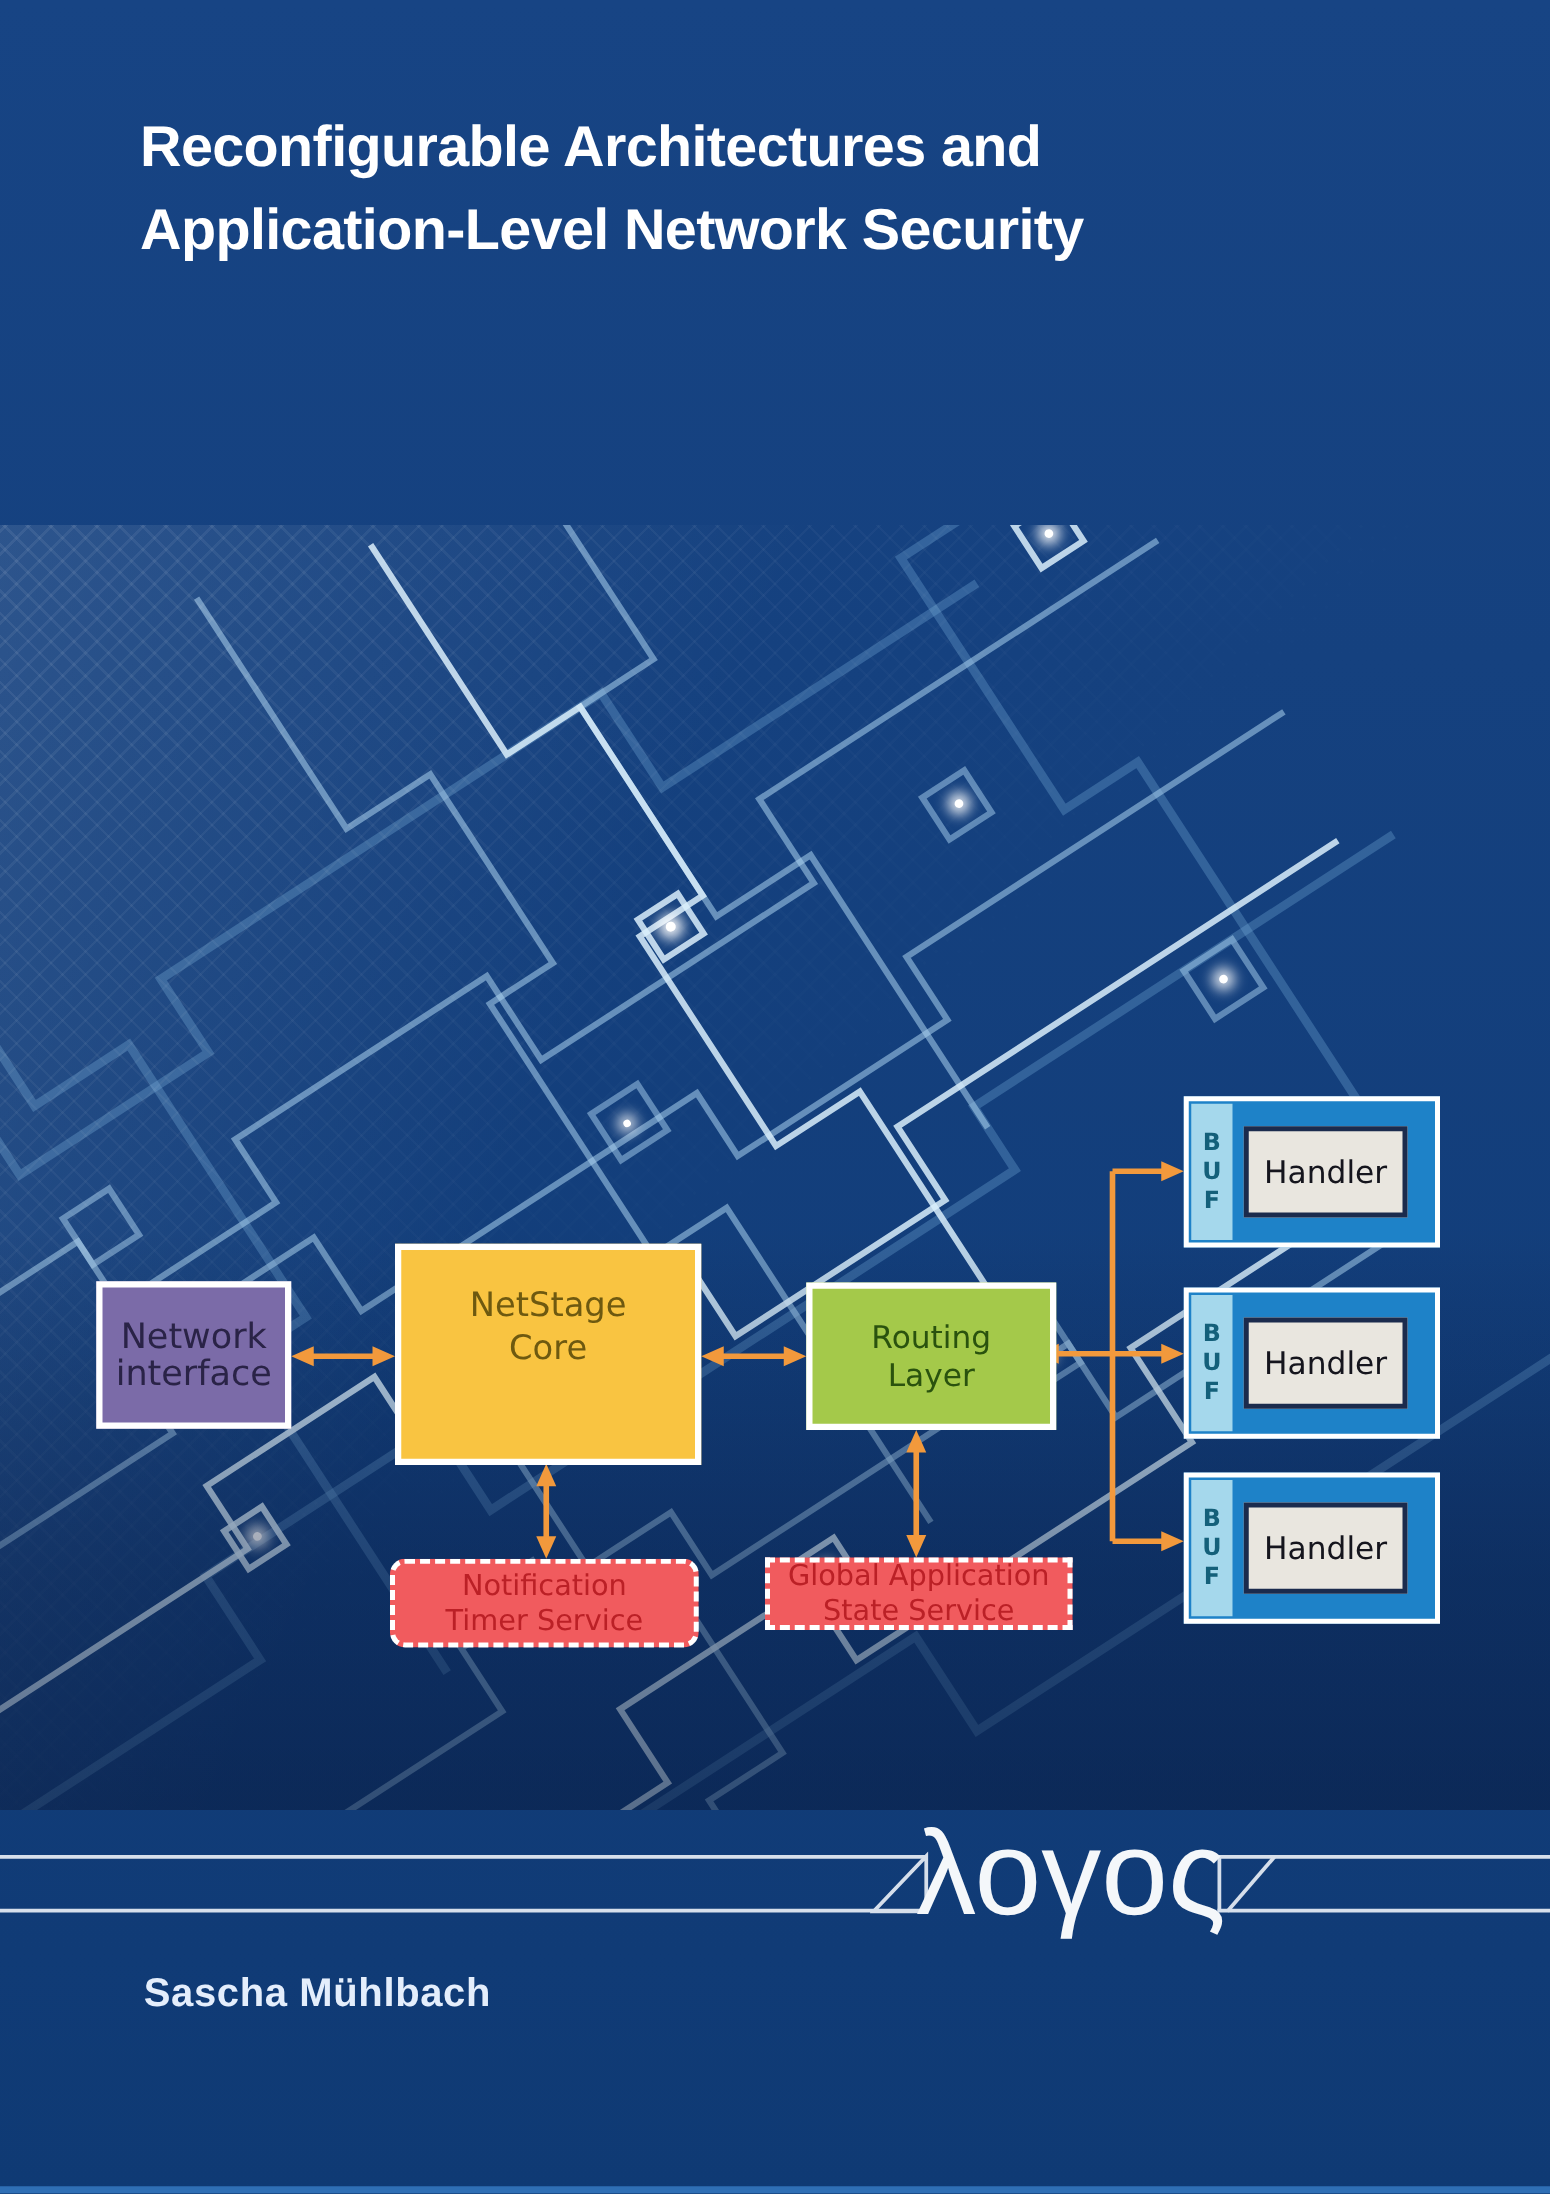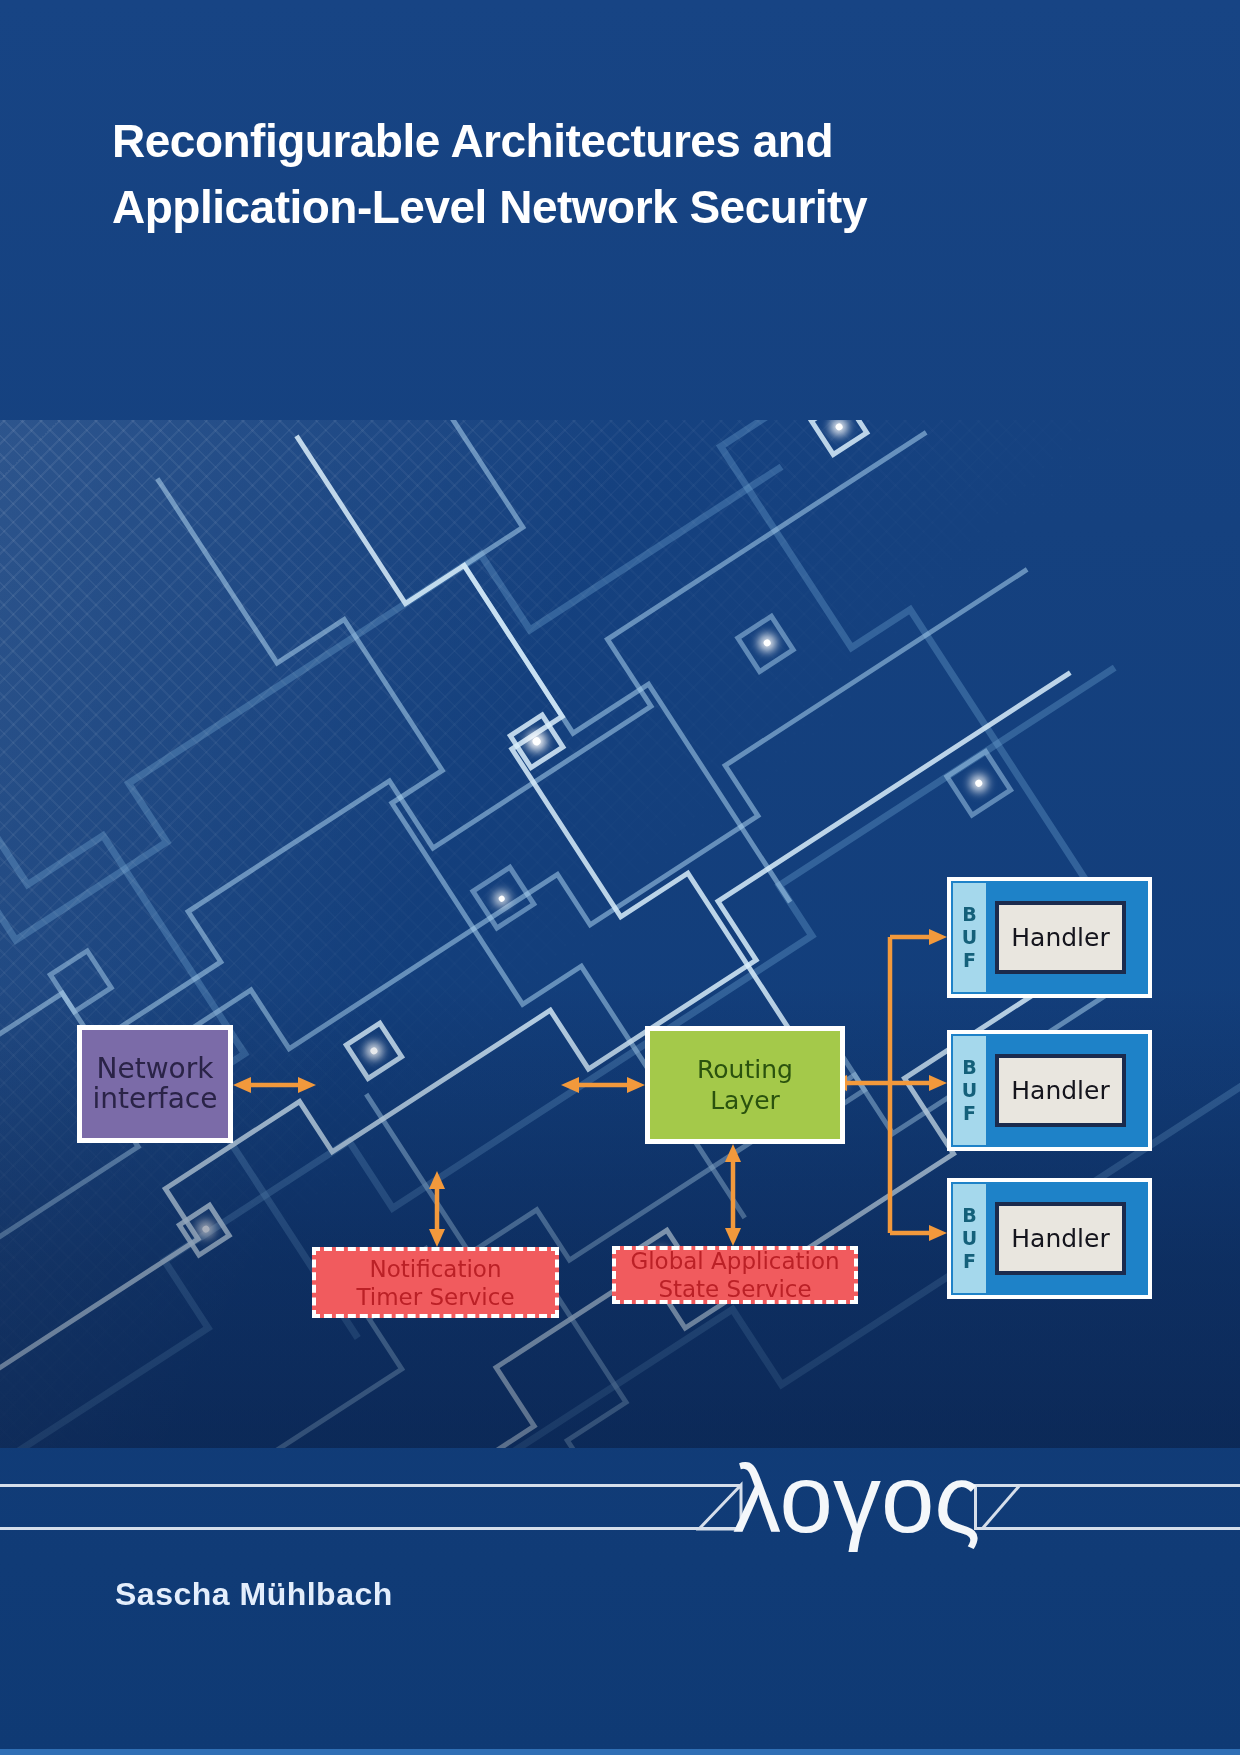--- a/index.html
+++ b/index.html
@@ -4,21 +4,21 @@
 <style>
   html,body{margin:0;padding:0;background:#0b2c5c;}
   #cover{
     position:relative;width:1240px;height:1755px;overflow:hidden;
     background:linear-gradient(to bottom,#174484 0%,#15417f 30%,#113c78 78%,#0f3a74 100%);
     font-family:"Liberation Sans",sans-serif;
   }
   
   .title{
     position:absolute;left:112px;top:84px;width:1020px;
-    color:#ffffff;font-weight:bold;font-size:46px;line-height:66px;letter-spacing:-0.5px;margin-top:24px;
+    color:#ffffff;font-weight:bold;font-size:46px;line-height:66px;letter-spacing:-0.5px;
   }
   
   .photo{
     position:absolute;left:0;top:420px;width:1240px;height:1028px;overflow:hidden;
     background:
       radial-gradient(ellipse 900px 500px at 70% 30%, rgba(120,190,240,0.25), rgba(0,0,0,0) 60%),
       linear-gradient(155deg,#4b93cc 0%,#3variable 0%,#3b83c2 16%,#2a6dad 38%,#1b589c 58%,#154a8c 74%,#113e7b 90%,#0f3a74 100%);
   }
   .hatch{
     position:absolute;inset:0;
@@ -44,21 +44,21 @@
   
   .node{
     position:absolute;display:flex;align-items:center;justify-content:center;text-align:center;
     font-family:"DejaVu Sans",sans-serif;white-space:pre-line;box-sizing:border-box;
   }
   .solid{border:5px solid #ffffff;}
   .dashed{border:4px dashed #ffffff;}
   .n-netif {left:77px; top:605px;width:156px;height:118px;background:#7b6ba8;color:#2a2347;font-size:28px;line-height:30px;}
   .n-core  {left:316px;top:575px;width:245px;height:177px;background:#f9c441;color:#6e5910;font-size:27px;line-height:34px;align-items:flex-start;padding-top:28px;}
   .n-route {left:645px;top:606px;width:200px;height:118px;background:#a4c94a;color:#2a520e;font-size:25px;line-height:31px;}
-  .n-notif {left:312px;top:827px;width:247px;height:71px;background:#f15b5e;color:#bb2026;font-size:23px;line-height:28px;}
+  .n-notif {left:312px;top:827px;width:247px;height:71px;background:#f15b5e;color:#bb2026;font-size:23px;line-height:28px;border-radius:12px;}
   .n-gstate{left:612px;top:826px;width:246px;height:58px;background:#f15b5e;color:#bb2026;font-size:23px;line-height:28px;}
   
   .hgroup{position:absolute;left:947px;width:205px;height:121px;background:#1e82c8;border:4px solid #ffffff;box-sizing:border-box;}
   .hg1{top:457px;} .hg2{top:610px;} .hg3{top:758px;}
   .buf{
     position:absolute;left:2px;top:2px;bottom:2px;width:33px;background:#a5d8ec;
     display:flex;align-items:center;justify-content:center;
     font-family:"DejaVu Sans",sans-serif;font-size:19px;font-weight:bold;color:#14607a;
     writing-mode:vertical-lr;text-orientation:upright;letter-spacing:1px;
   }
@@ -181,20 +181,22 @@
         <line x1="890" y1="517" x2="890" y2="813"></line>
         <line x1="890" y1="517" x2="932" y2="517"></line>
         <polygon points="947,517 929,509 929,525" stroke="none"></polygon>
         <line x1="890" y1="813" x2="932" y2="813"></line>
         <polygon points="947,813 929,805 929,821" stroke="none"></polygon>
       </g>
     </svg>
 
     <div class="node solid n-netif">Network
 interface</div>
+    <div class="node solid n-core">NetStage
+Core</div>
     <div class="node solid n-route">Routing
 Layer</div>
     <div class="node dashed n-notif">Notification
 Timer Service</div>
     <div class="node dashed n-gstate">Global Application
 State Service</div>
 
     <div class="hgroup hg1">
       <div class="buf">BUF</div>
       <div class="hbox">Handler</div>

